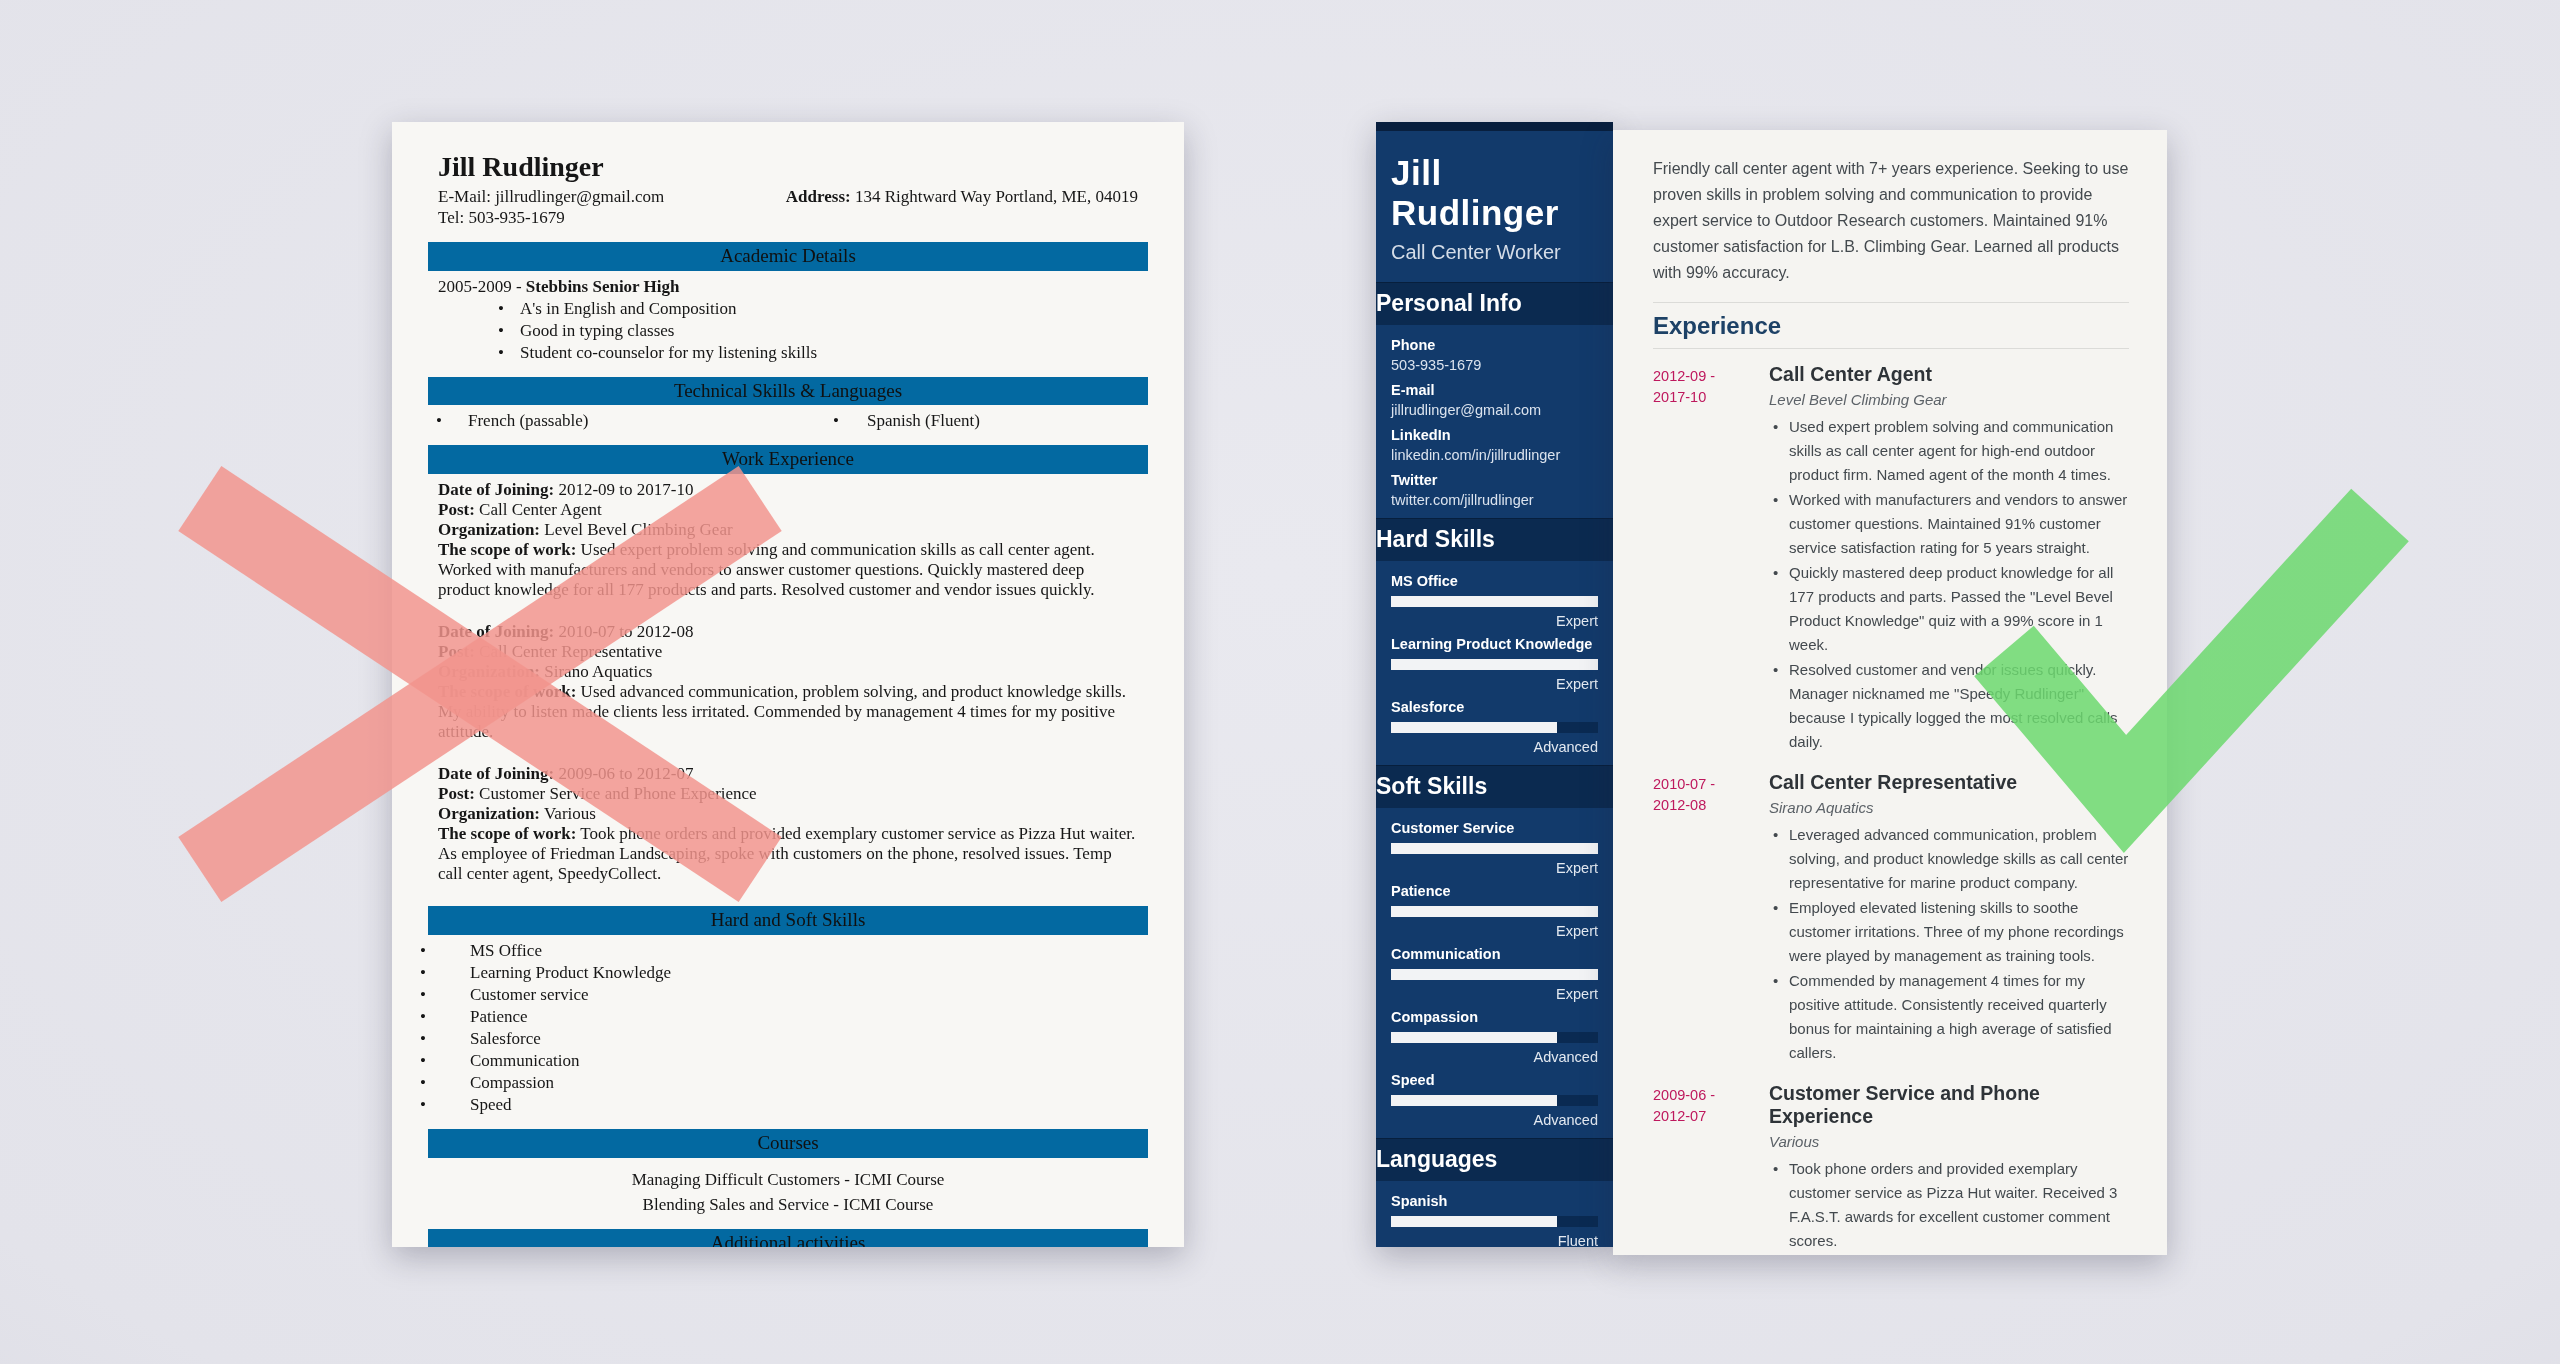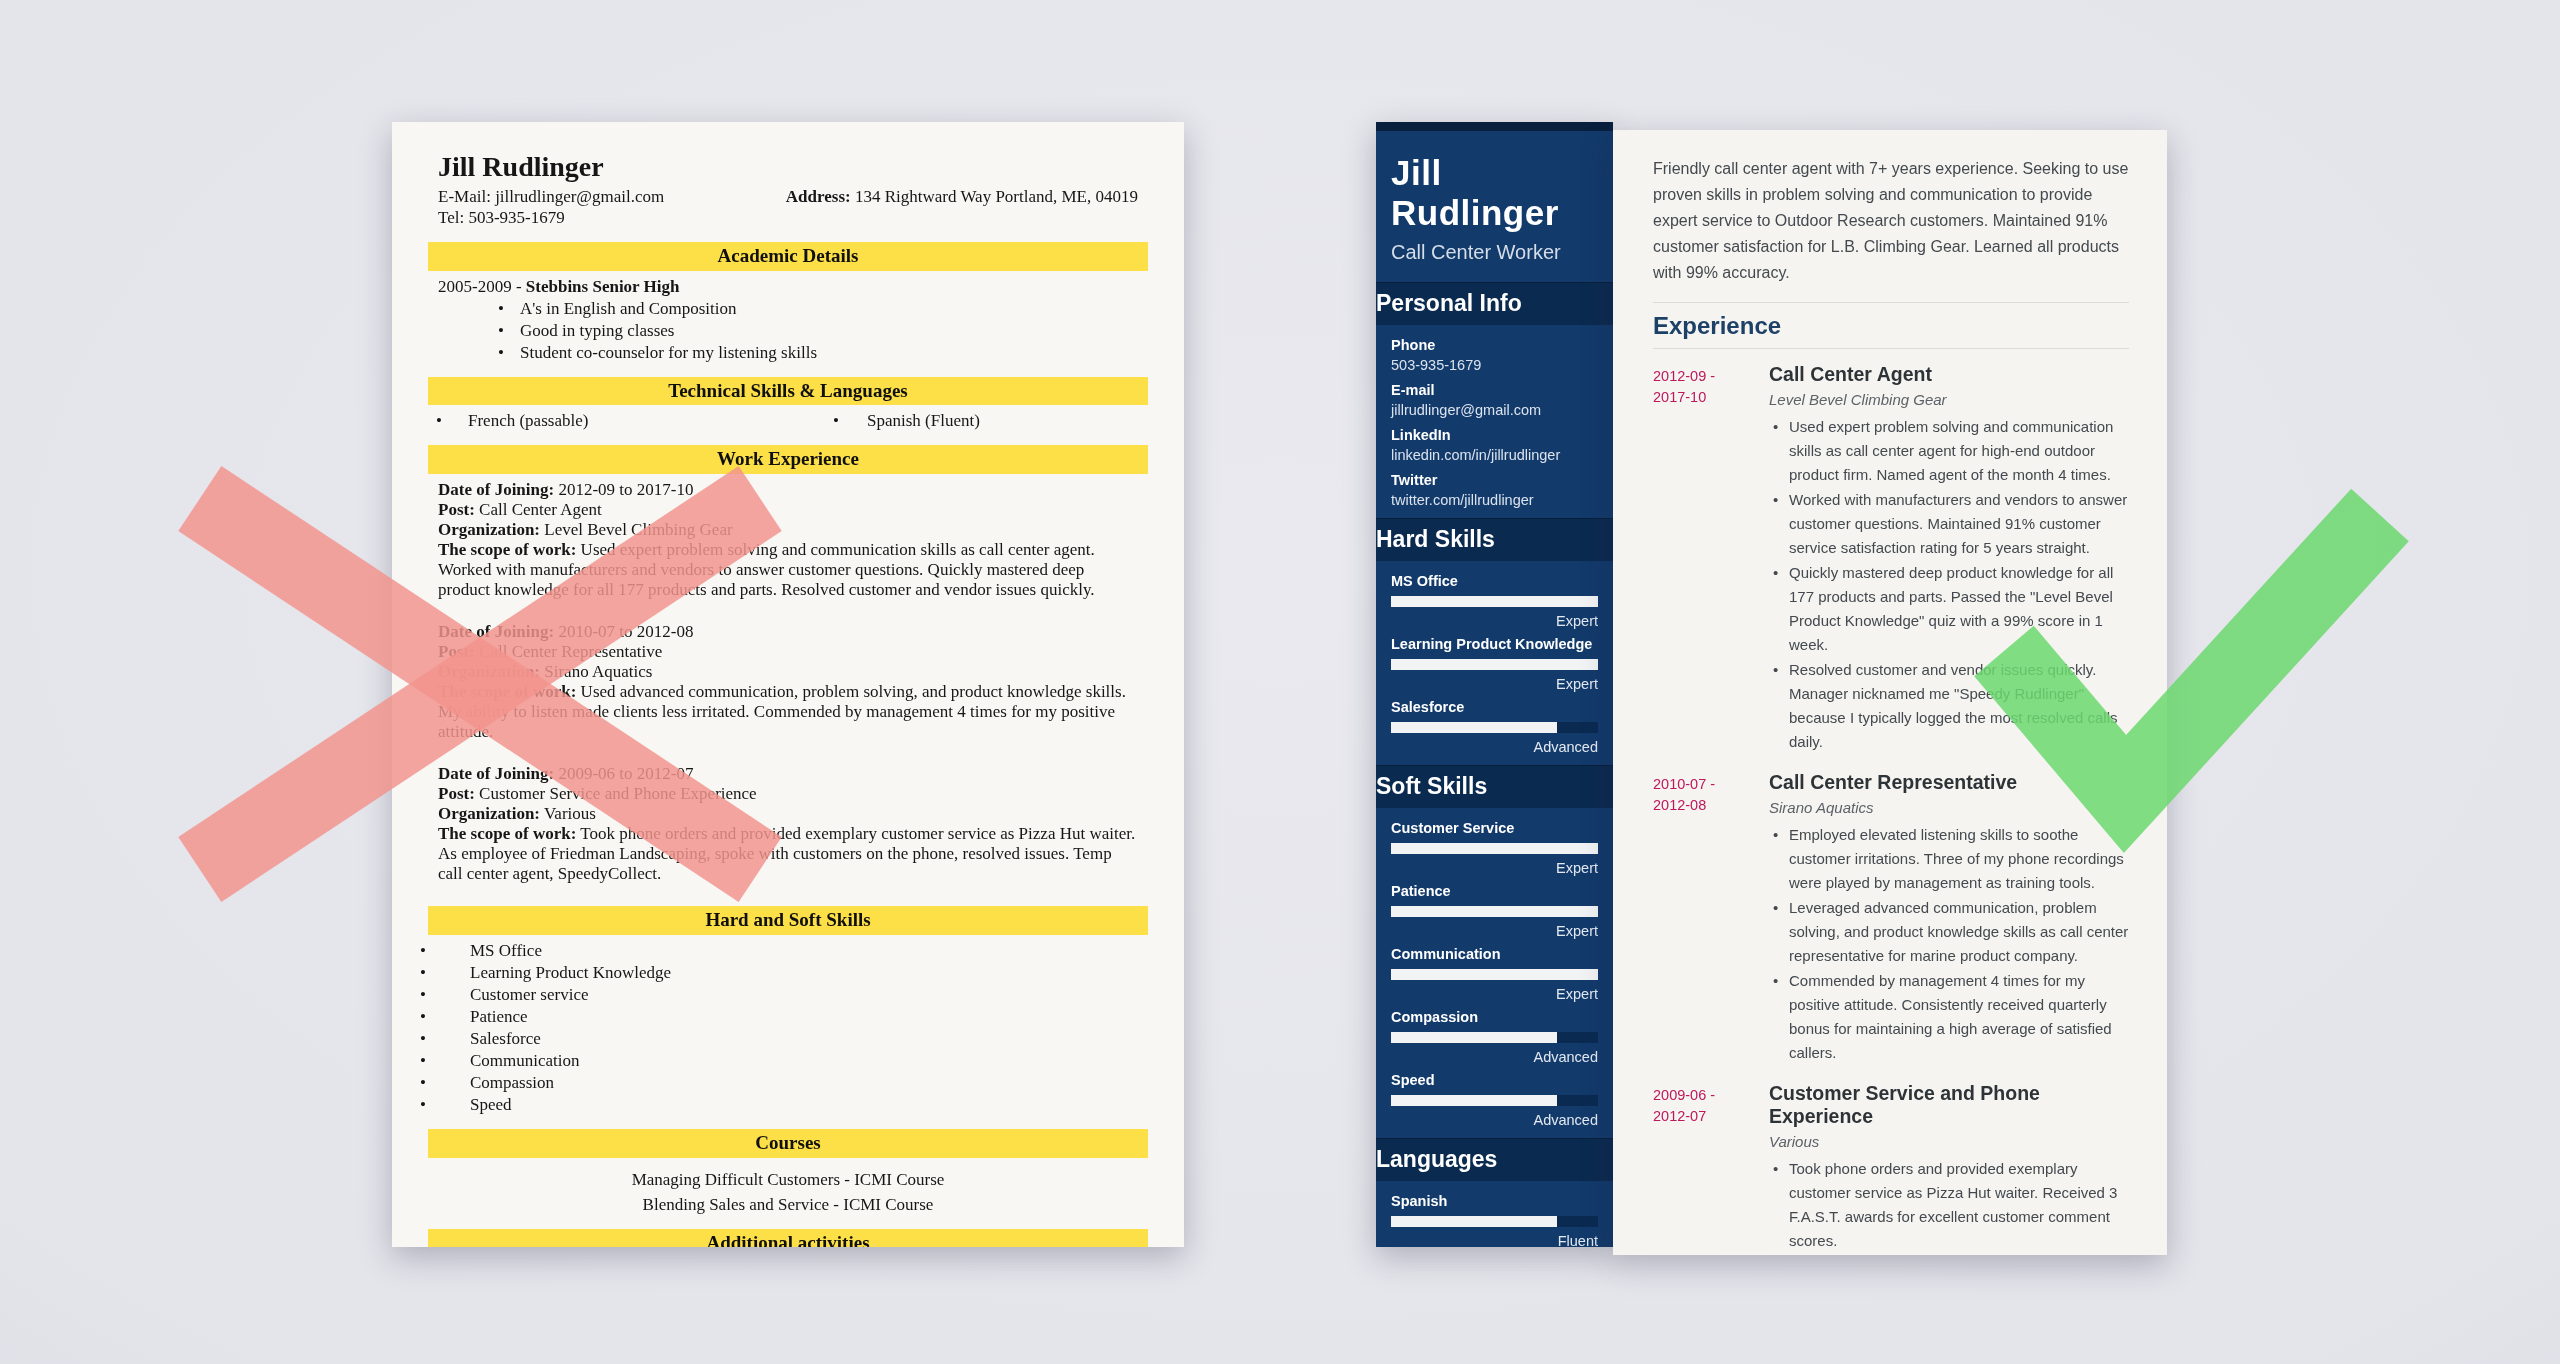--- a/index.html
+++ b/index.html
@@ -15,21 +15,21 @@
   .bad-sheet{
     left:392px;top:122px;width:792px;height:1125px;background:#f8f7f4;
     padding:22px 46px;font-family:"Liberation Serif", serif;color:#161616;
     font-size:17px;line-height:1.18;overflow:hidden;
   }
   .bad-name{font-size:28px;font-weight:bold;margin:6px 0 4px;}
   .bad-contact-row{display:flex;justify-content:space-between;gap:35px;}
   .bad-line{margin:1px 0;}
   .bl{font-weight:bold;}
   .bad-band{
-    background:#fde047;text-align:center;font-weight:bold;font-size:19px;
+    background:#0369a1;text-align:center;font-weight:normal;font-size:19px;
     padding:3px 0;margin:14px -10px 6px;color:#101010;
   }
   ul.bad-dots{margin:2px 0 0 52px;padding:0;list-style:none;}
   ul.bad-dots li{position:relative;padding-left:30px;margin:2px 0;}
   ul.bad-dots li::before{content:"•";position:absolute;left:8px;}
   .bad-twocol{display:grid;grid-template-columns:1fr 1fr;margin:3px 0 2px -26px;}
   .bad-twocol .cell{position:relative;padding-left:56px;}
   .bad-twocol .cell::before{content:"•";position:absolute;left:24px;}
   .bad-twocol .cell.c2{padding-left:92px;}
   .bad-twocol .cell.c2::before{left:58px;}
@@ -300,22 +300,22 @@
 
       <div class="job">
         <div class="job-dates">
           <div>2010-07 -</div>
           <div>2012-08</div>
         </div>
         <div>
           <div class="job-title">Call Center Representative</div>
           <div class="job-company">Sirano Aquatics</div>
           <ul class="job-bullets">
+              <li>Leveraged advanced communication, problem solving, and product knowledge skills as call center representative for marine product company.</li>
               <li>Employed elevated listening skills to soothe customer irritations. Three of my phone recordings were played by management as training tools.</li>
-              <li>Leveraged advanced communication, problem solving, and product knowledge skills as call center representative for marine product company.</li>
               <li>Commended by management 4 times for my positive attitude. Consistently received quarterly bonus for maintaining a high average of satisfied callers.</li>
             </ul>
         </div>
       </div>
 
       <div class="job">
         <div class="job-dates">
           <div>2009-06 -</div>
           <div>2012-07</div>
         </div>

